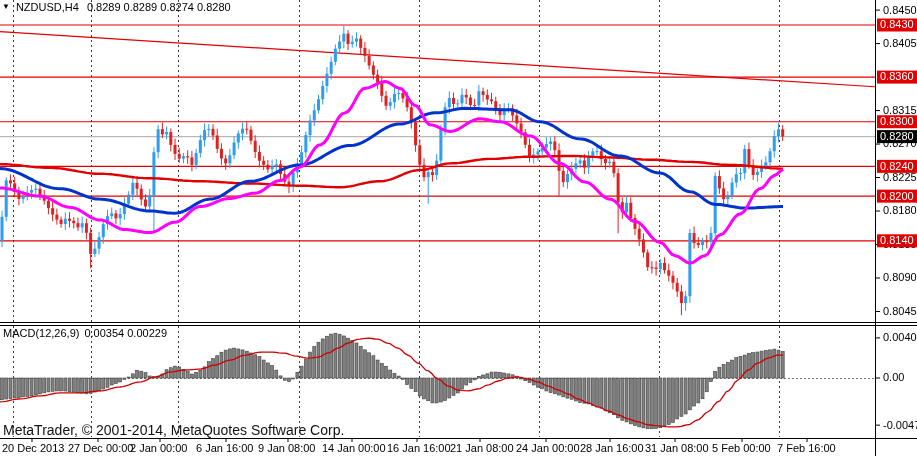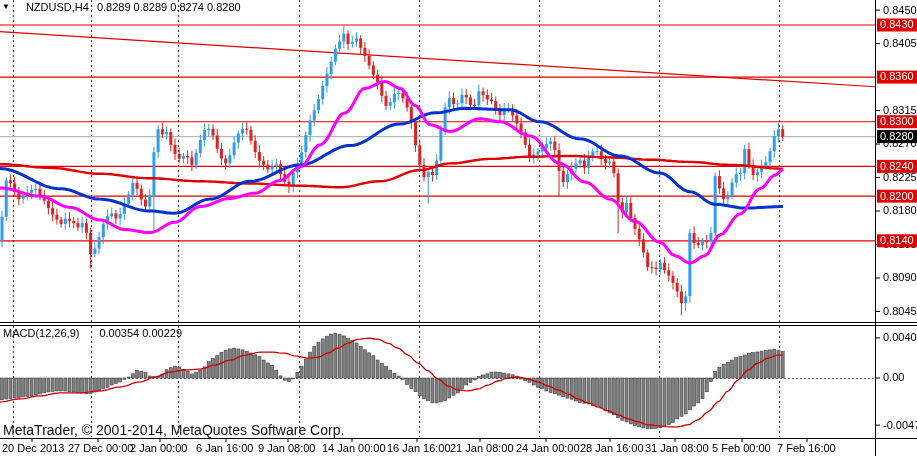--- a/index.html
+++ b/index.html
@@ -2,26 +2,26 @@
 <html><head>
 <meta charset="utf-8">
 <style>
   html,body{margin:0;padding:0;background:#fff;}
   body{width:917px;height:456px;overflow:hidden;position:relative;
        font-family:"Liberation Sans",sans-serif;-webkit-font-smoothing:none;}
   #stage{position:absolute;left:0;top:0;width:917px;height:456px;}
   svg{position:absolute;left:0;top:0;display:block;}
   .overlay{position:absolute;color:#000;font-size:11px;line-height:12px;white-space:nowrap;}
   #quote-header{left:2px;top:1px;display:flex;align-items:center;gap:4px;}
-  #quote-header .sym{margin-left:12px;}
+  #quote-header .sym{margin-left:2px;}
   #quote-header .vals{margin-left:4px;}
   .tri{font-size:8px;line-height:10px;cursor:pointer;}
   #macd-header{left:3px;top:327px;}
   #copyright{left:3px;top:424px;font-size:14px;color:#111;}
-  .sp{display:inline-block;margin-right:20px;}
+  .sp{display:inline-block;margin-right:5px;}
 </style>
 </head>
 <body>
 
 <div id="stage">
   <svg id="chart-svg" width="917" height="456" viewBox="0 0 917 456">
       <rect x="0" y="0" width="917" height="456" fill="#ffffff"></rect>
       <g stroke="#3c3c3c" stroke-width="1" stroke-dasharray="2,3">
         <line x1="13.5" y1="0" x2="13.5" y2="322"></line>
         <line x1="13.5" y1="326" x2="13.5" y2="437"></line>

